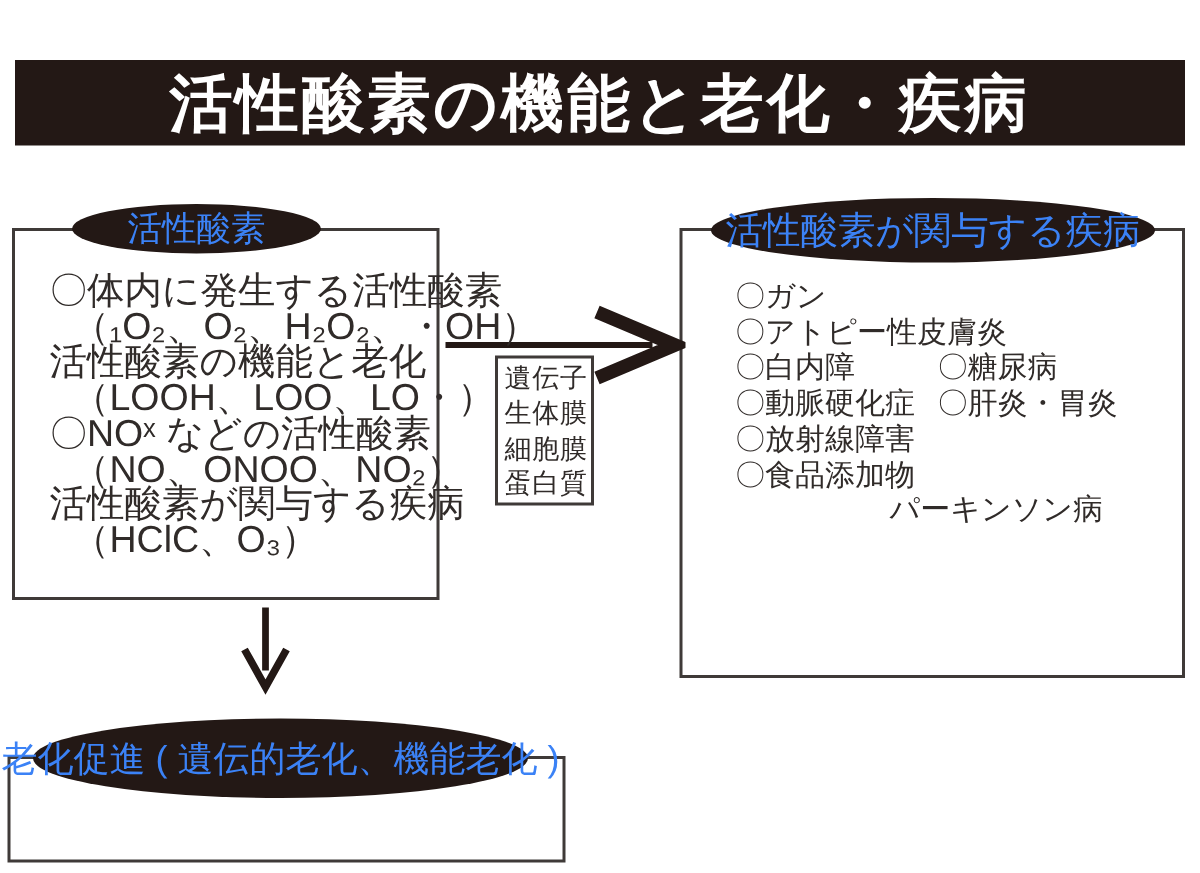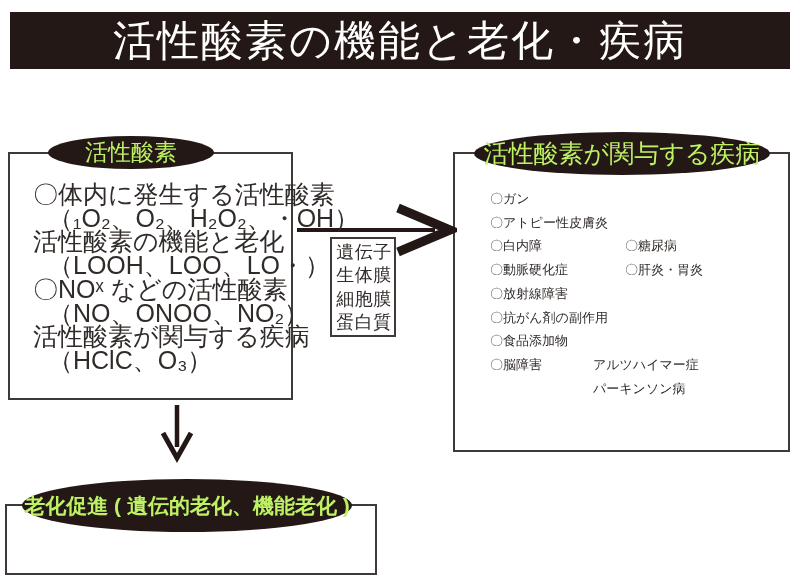--- a/index.html
+++ b/index.html
@@ -4,46 +4,46 @@
 <style>
   :root { --ink:#231815; --border:#3f3a38; --text:#302b29; }
   * { box-sizing:border-box; margin:0; padding:0; }
   body { background:#fff; }
   .stage {
     position:relative; width:800px; height:582px; background:#ffffff;
     font-family:"Liberation Sans","DejaVu Sans",sans-serif; color:var(--text);
     overflow:hidden;
   }
   .banner {
-    position:absolute; left:10px; top:12px; width:780px; height:57px;
+    position:absolute; left:10px; top:40px; width:780px; height:57px;
     background:var(--ink); color:#fff;
     display:flex; align-items:center; justify-content:center;
-    font-size:42px; font-weight:400; letter-spacing:2px; white-space:nowrap;
+    font-size:42px; font-weight:700; letter-spacing:2px; white-space:nowrap;
   }
   .box { position:absolute; background:#fff; border:2px solid var(--border); }
   .left-box   { left:8px;   top:152px; width:285px; height:248px; }
   .right-box  { left:453px; top:152px; width:337px; height:300px; }
   .mid-box    { left:330px; top:237px; width:66px;  height:100px; }
   .bottom-box { left:5px;   top:504px; width:372px; height:71px; }
   .oval {
-    position:absolute; background:var(--ink); color:#bef264; border-radius:50%;
+    position:absolute; background:var(--ink); color:#3b82f6; border-radius:50%;
     display:flex; align-items:center; justify-content:center; white-space:nowrap;
     z-index:3;
   }
   .left-oval   { left:48px;  top:136px; width:166px; height:33px; font-size:23px; font-weight:500; }
   .right-oval  { left:474px; top:132px; width:296px; height:43px; font-size:25px; font-weight:500; }
-  .bottom-oval { left:22px;  top:479px; width:330px; height:53px; font-size:21px; font-weight:700; }
+  .bottom-oval { left:22px;  top:479px; width:330px; height:53px; font-size:24px; font-weight:400; }
   .left-content {
     position:absolute; left:33px; top:183px; width:260px;
     font-size:25px; line-height:23.7px; white-space:nowrap; z-index:2;
   }
   .left-line.indent { padding-left:15px; }
   .right-content {
     position:absolute; left:490px; top:187px; width:295px;
-    font-size:13px; line-height:23.7px; white-space:nowrap; z-index:2;
+    font-size:20px; line-height:23.7px; white-space:nowrap; z-index:2;
   }
   .row { display:flex; }
   .row .c1 { width:135px; flex:0 0 auto; }
   .row.tight .c1 { width:103px; }
   .mid-content {
     position:absolute; left:336px; top:241px; width:56px;
     font-size:18px; line-height:23.3px; letter-spacing:0.5px;
     text-align:center; z-index:2;
   }
   .bottom-text {
@@ -102,30 +102,22 @@
       <span class="c2">〇糖尿病</span>
     </div>
     <div class="row">
       <span class="c1">〇動脈硬化症</span>
       <span class="c2">〇肝炎・胃炎</span>
     </div>
     <div class="row">
       <span class="c2">〇放射線障害</span>
     </div>
     <div class="row">
-      <span class="c1">〇抗がん剤の副作用</span>
-      <span class="c2"></span>
-    </div>
-    <div class="row">
       <span class="c1">〇食品添加物</span>
       <span class="c2"></span>
-    </div>
-    <div class="row tight">
-      <span class="c1">〇脳障害</span>
-      <span class="c2">アルツハイマー症</span>
     </div>
     <div class="row tight">
       <span class="c1"></span>
       <span class="c2">パーキンソン病</span>
     </div>
   </div>
 
   <svg class="arrow-svg" style="left:153px; top:402px;" width="48" height="62" viewBox="0 0 48 62">
     <line x1="24" y1="3" x2="24" y2="45" stroke-width="4.5"></line>
     <polyline points="10,31 24,56 38,31" fill="none" stroke-width="5"></polyline>

